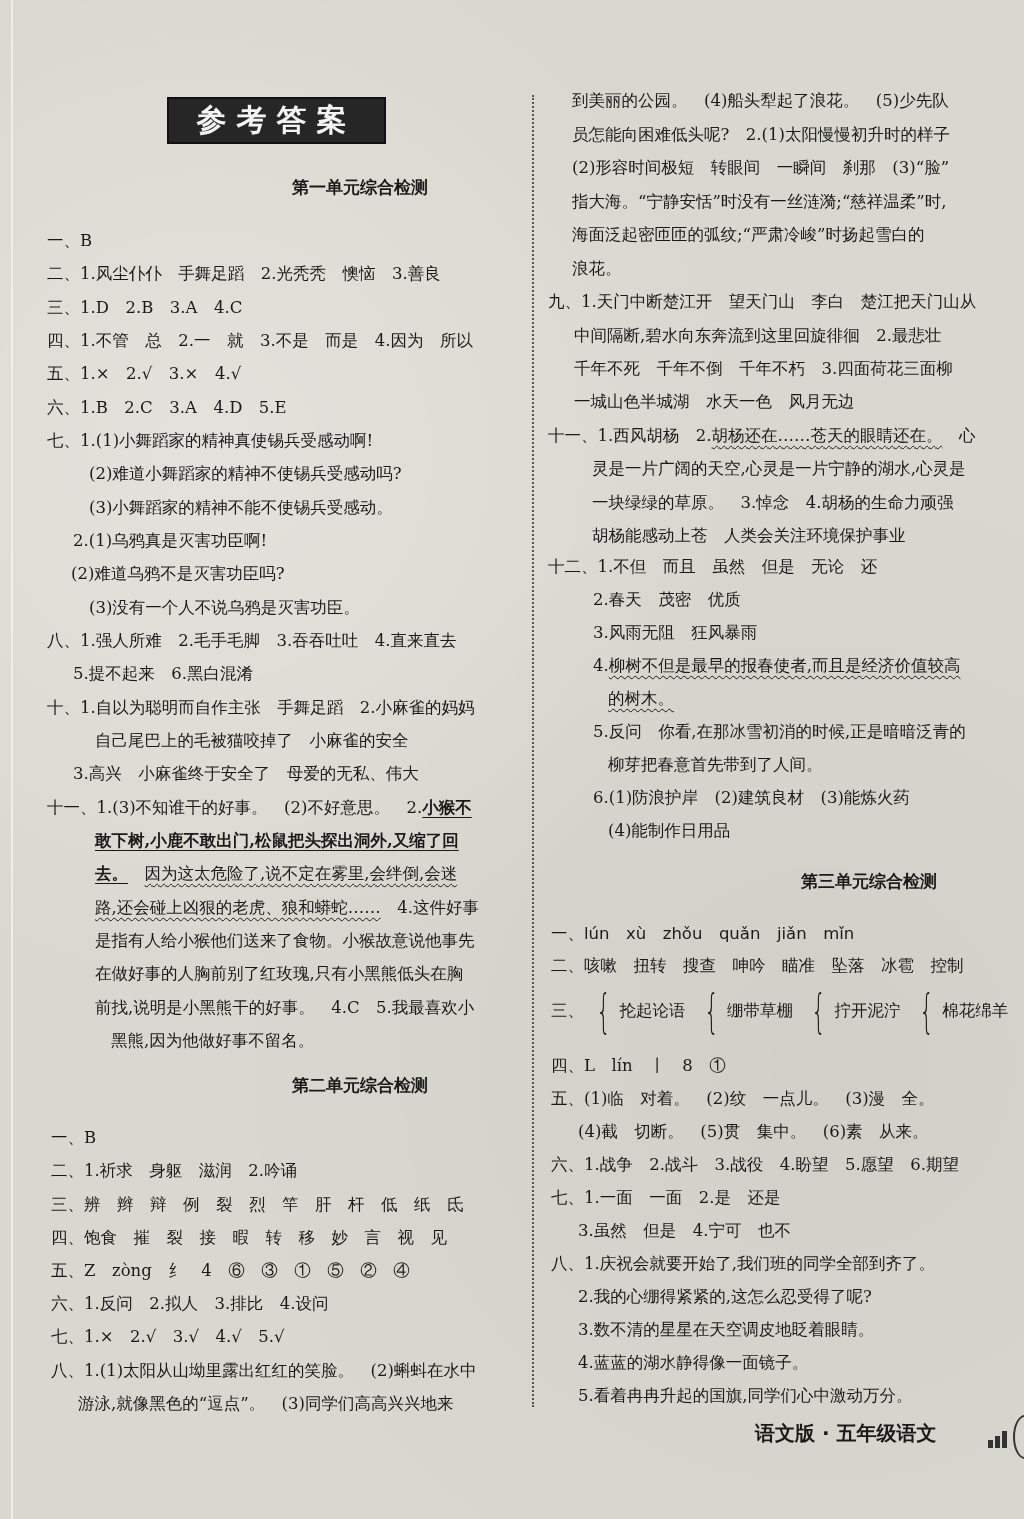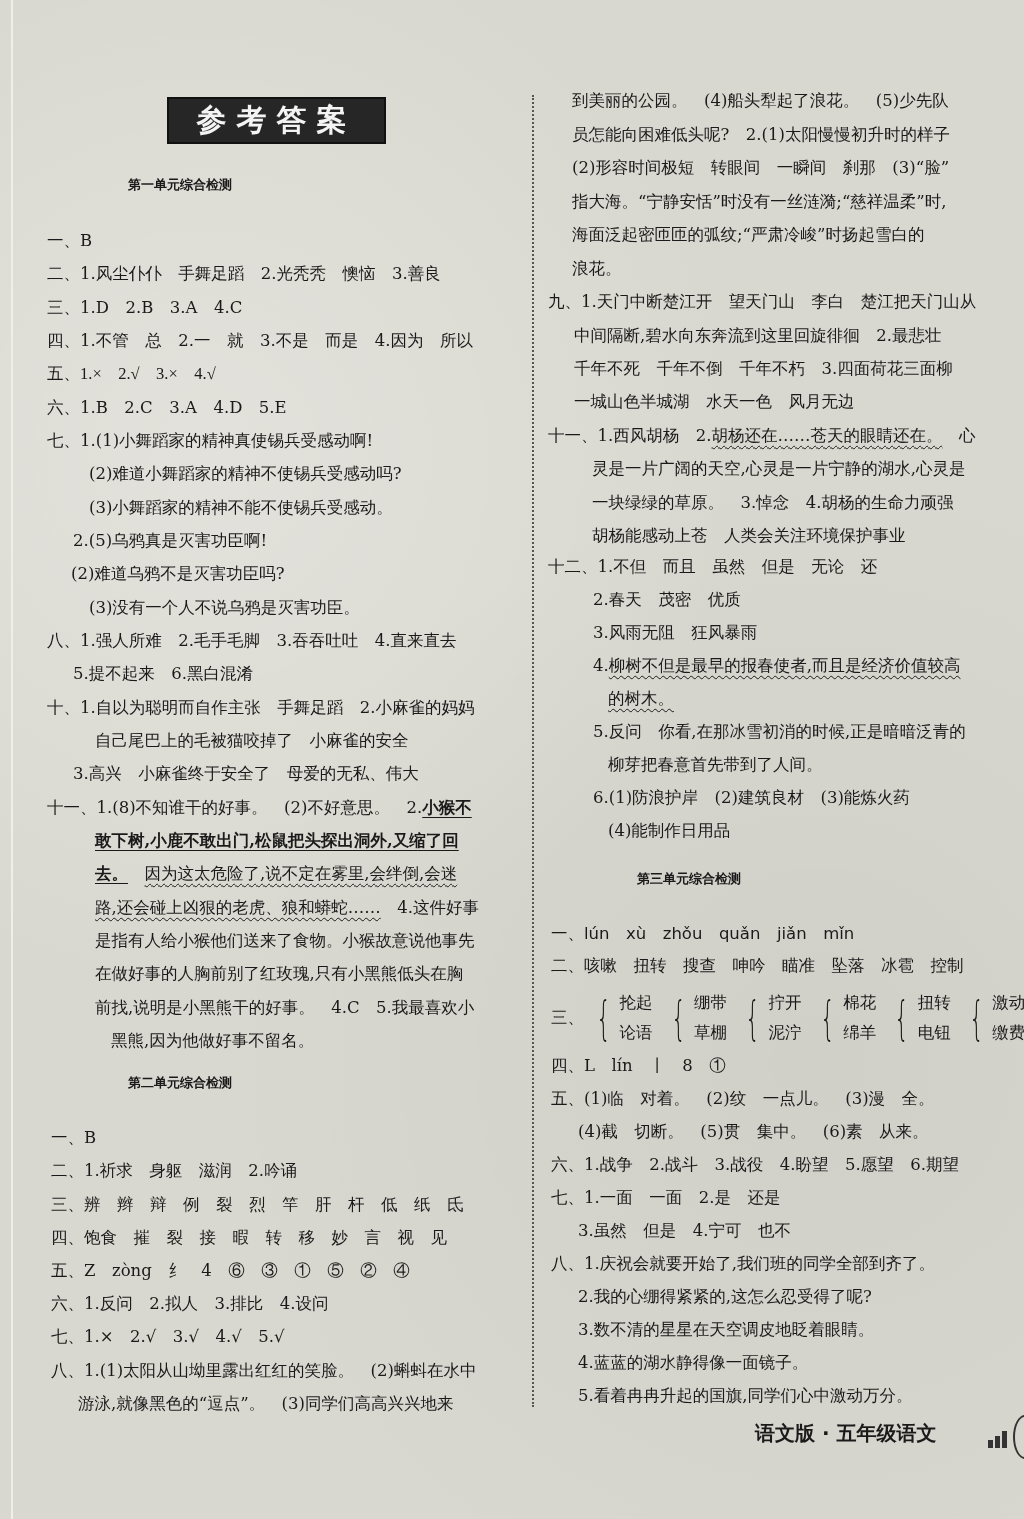--- a/index.html
+++ b/index.html
@@ -14,70 +14,70 @@
   }
   .edge-line { position: absolute; left: 11px; top: 0; width: 2px; height: 1519px; background: #efeee8; }
   .divider { position: absolute; left: 532px; top: 95px; height: 1312px; border-left: 2px dotted #555; }
   .title-box {
     position: absolute; left: 167px; top: 97px; width: 215px; height: 43px;
     background: #262626; border: 2px solid #111; color: #f4f4f4;
     font-family: "DejaVu Sans", sans-serif; font-weight: bold; font-size: 30px;
     display: flex; align-items: center; justify-content: center; letter-spacing: 10px;
   }
   .unit-heading {
-    position: absolute; font-family: "DejaVu Sans", sans-serif; font-weight: bold; font-size: 13px;
-    text-align: left; width: 300px;
+    position: absolute; font-family: "DejaVu Sans", sans-serif; font-weight: bold; font-size: 17px;
+    text-align: right; width: 300px;
   }
   .line {
     position: absolute; font-size: 16.5px; white-space: nowrap; line-height: 22px;
     font-family: "DejaVu Serif", serif;
   }
   .u { text-decoration: underline; text-underline-offset: 4px; font-weight: bold; }
   .wavy { text-decoration: underline wavy; text-underline-offset: 4px; text-decoration-thickness: 1px; }
   .footer {
     position: absolute; left: 755px; top: 1420px; font-family: "DejaVu Sans", sans-serif;
     font-weight: bold; font-size: 20px;
   }
   .bars { position: absolute; left: 988px; top: 1431px; display: flex; align-items: flex-end; gap: 2px; }
   .bars span { display: block; width: 5px; background: #333; }
   .mascot { position: absolute; left: 1013px; top: 1415px; width: 20px; height: 40px; border: 2px solid #333; border-radius: 50%; }
   .brace-group { display: inline-flex; align-items: center; margin-right: 6px; vertical-align: middle; }
   .brace { font-size: 46px; font-family: "DejaVu Sans", sans-serif; font-weight: 100; line-height: 46px; margin-right: 1px; transform: scaleX(0.5); }
-  .brace-words { display: inline-flex; flex-direction: column; line-height: 30px; }
+  .brace-words { display: inline-flex; flex-direction: row; line-height: 30px; }
 </style>
 </head>
 <body>
 
 <div class="edge-line"></div>
 <div class="divider"></div>
 
 <div class="title-box">参考答案</div>
 
 <div class="unit-heading" style="left:128px;top:176px;">第一单元综合检测</div>
 
 <div class="line" style="left:47px;top:230px;">一、B</div>
 <div class="line" style="left:47px;top:263px;">二、1.风尘仆仆　手舞足蹈　2.光秃秃　懊恼　3.善良</div>
 <div class="line" style="left:47px;top:297px;">三、1.D　2.B　3.A　4.C</div>
 <div class="line" style="left:47px;top:330px;">四、1.不管　总　2.一　就　3.不是　而是　4.因为　所以</div>
-<div class="line" style="left:47px;top:363px;font-family:Liberation Serif, serif;">五、1.×　2.√　3.×　4.√</div>
+<div class="line" style="left:47px;top:363px;">五、1.×　2.√　3.×　4.√</div>
 <div class="line" style="left:47px;top:397px;">六、1.B　2.C　3.A　4.D　5.E</div>
 <div class="line" style="left:47px;top:430px;">七、1.(1)小舞蹈家的精神真使锡兵受感动啊!</div>
 <div class="line" style="left:89px;top:463px;">(2)难道小舞蹈家的精神不使锡兵受感动吗?</div>
 <div class="line" style="left:89px;top:497px;">(3)小舞蹈家的精神不能不使锡兵受感动。</div>
-<div class="line" style="left:73px;top:530px;">2.(5)乌鸦真是灭害功臣啊!</div>
+<div class="line" style="left:73px;top:530px;">2.(1)乌鸦真是灭害功臣啊!</div>
 <div class="line" style="left:71px;top:563px;text-align:center;">(2)难道乌鸦不是灭害功臣吗?</div>
 <div class="line" style="left:89px;top:597px;">(3)没有一个人不说乌鸦是灭害功臣。</div>
 <div class="line" style="left:47px;top:630px;">八、1.强人所难　2.毛手毛脚　3.吞吞吐吐　4.直来直去</div>
 <div class="line" style="left:73px;top:663px;">5.提不起来　6.黑白混淆</div>
 <div class="line" style="left:47px;top:697px;">十、1.自以为聪明而自作主张　手舞足蹈　2.小麻雀的妈妈</div>
 <div class="line" style="left:95px;top:730px;">自己尾巴上的毛被猫咬掉了　小麻雀的安全</div>
 <div class="line" style="left:73px;top:763px;">3.高兴　小麻雀终于安全了　母爱的无私、伟大</div>
 
 <div class="line" style="left:47px;top:797px;">
-  <span>十一、1.(8)不知谁干的好事。　(2)不好意思。　2.</span><span class="u">小猴不</span>
+  <span>十一、1.(3)不知谁干的好事。　(2)不好意思。　2.</span><span class="u">小猴不</span>
 </div>
 <div class="line u" style="left:95px;top:830px;">敢下树,小鹿不敢出门,松鼠把头探出洞外,又缩了回</div>
 <div class="line" style="left:95px;top:863px;">
   <span class="u">去。</span>　<span class="wavy">因为这太危险了,说不定在雾里,会绊倒,会迷</span>
 </div>
 <div class="line" style="left:95px;top:897px;">
   <span class="wavy">路,还会碰上凶狠的老虎、狼和蟒蛇……</span><span>　4.这件好事</span>
 </div>
 <div class="line" style="left:95px;top:930px;">是指有人给小猴他们送来了食物。小猴故意说他事先</div>
 <div class="line" style="left:95px;top:963px;">在做好事的人胸前别了红玫瑰,只有小黑熊低头在胸</div>

